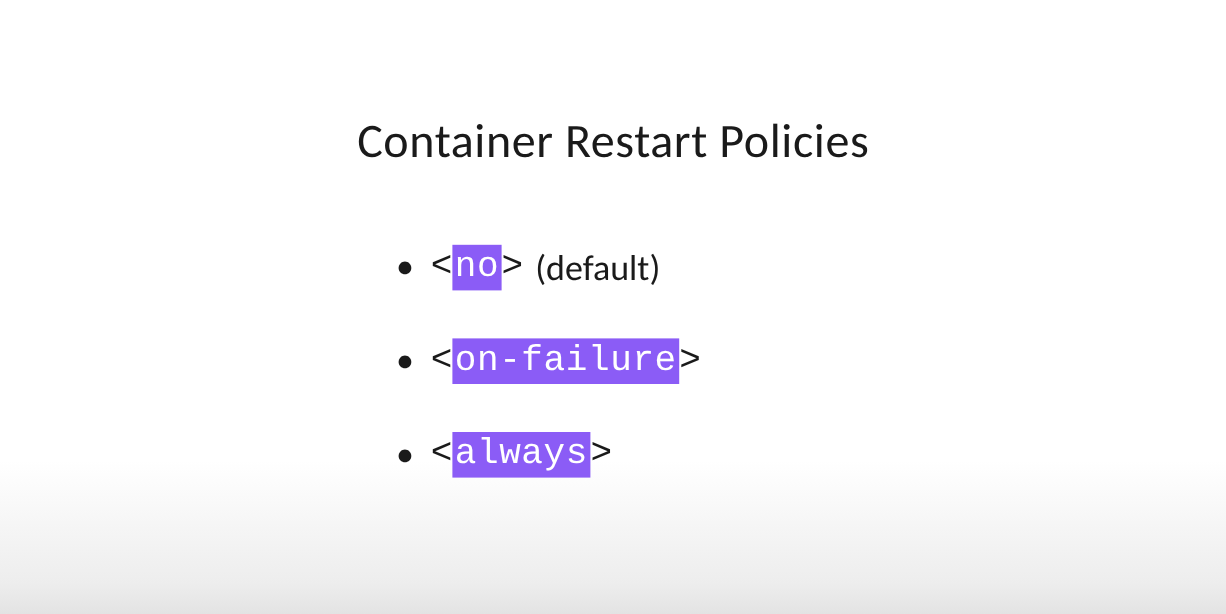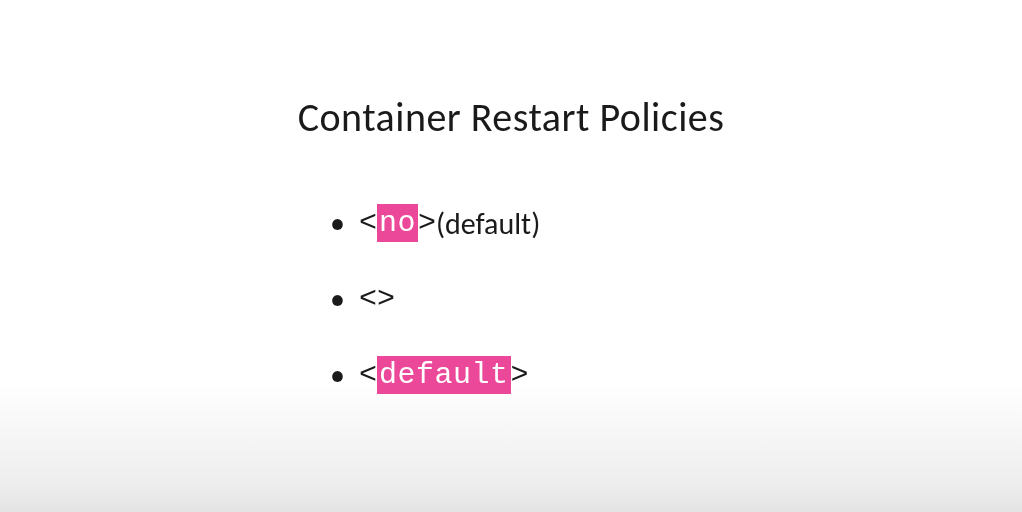--- a/index.html
+++ b/index.html
@@ -37,28 +37,28 @@
       font-size: 30px;
       margin-right: 14px;
       line-height: 1;
     }
     .bracket {
       font-family: Consolas, "Courier New", monospace;
       font-size: 30px;
     }
     .code {
       font-family: Consolas, "Courier New", monospace;
-      background: #ec4899;
+      background: #8b5cf6;
       color: #ffffff;
       font-size: 30px;
       padding: 2px 2px;
       letter-spacing: 0.5px;
     }
     .suffix {
-      margin-left: 0;
+      margin-left: 10px;
       font-size: 30px;
     }
   </style>
 </head>
 <body>
 
 <div class="title">Container Restart Policies</div>
 
 <div class="list">
 
@@ -66,25 +66,26 @@
     <span class="bullet">•</span>
     <span class="bracket">&lt;</span>
       <span class="code">no</span>
       <span class="bracket">&gt;</span>
     <span class="suffix">(default)</span>
   </div>
 
   <div class="item">
     <span class="bullet">•</span>
     <span class="bracket">&lt;</span>
+      <span class="code">on-failure</span>
       <span class="bracket">&gt;</span>
     <span class="suffix"></span>
   </div>
 
   <div class="item">
     <span class="bullet">•</span>
     <span class="bracket">&lt;</span>
-      <span class="code">default</span>
+      <span class="code">always</span>
       <span class="bracket">&gt;</span>
     <span class="suffix"></span>
   </div>
 
 </div>
 
 </body></html>

